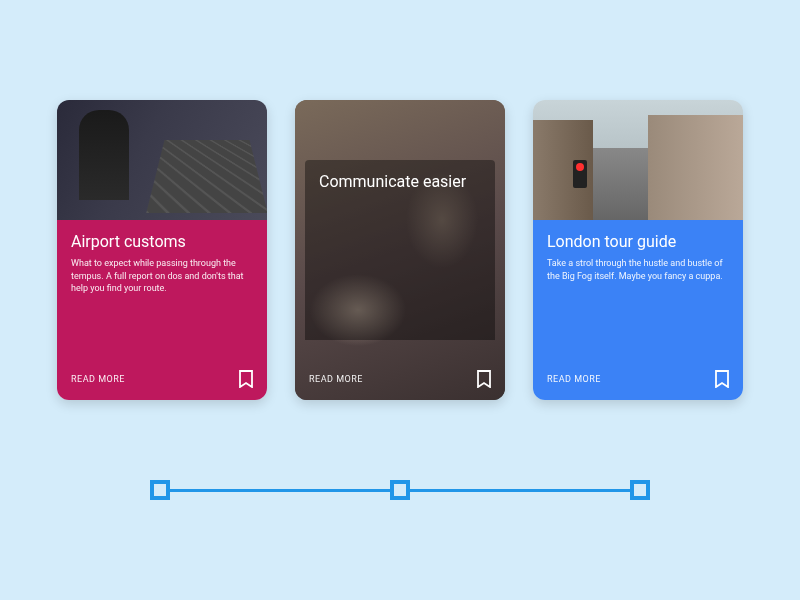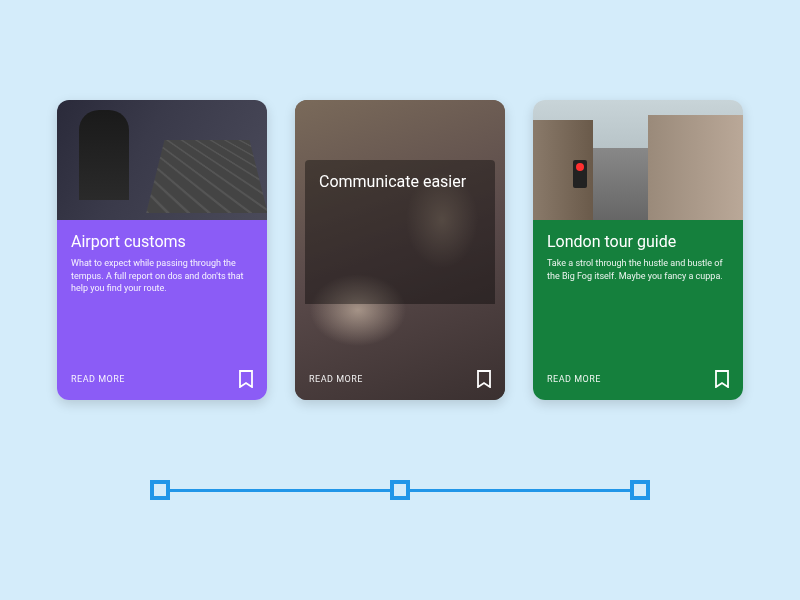--- a/index.html
+++ b/index.html
@@ -66,21 +66,21 @@
   cursor: pointer;
 }
 .bookmark-icon {
   width: 14px;
   height: 18px;
   cursor: pointer;
 }
 .bookmark-icon svg { display: block; }
 
 
-.card-1 .card-body { background: #8b5cf6; }
+.card-1 .card-body { background: #be185d; }
 .card-1 .card-image {
   background: linear-gradient(120deg, #2a2a3a 0%, #3a3a4a 40%, #4a4a5a 100%);
   position: relative;
 }
 .card-1 .card-image::before {
   content: "";
   position: absolute;
   left: 22px; top: 10px;
   width: 50px; height: 90px;
   background: linear-gradient(180deg, #1a1a1a 0%, #2a2a2a 100%);
@@ -97,38 +97,38 @@
 
 
 .card-2 {
   background: linear-gradient(160deg, #6a5a4a 0%, #8a7a6a 30%, #4a3a3a 70%, #2a2a2a 100%);
 }
 .card-2 .card-body {
   background: rgba(0,0,0,0.38);
   margin: 60px 10px 0 10px;
   border-radius: 4px 4px 0 0;
   flex: 0 0 auto;
-  height: 144px;
+  height: 180px;
 }
 .card-2 .card-footer {
   position: absolute;
   bottom: 0; left: 0; right: 0;
   padding: 12px 14px;
 }
 .card-2-bg {
   position: absolute;
   inset: 0;
   background: 
     radial-gradient(ellipse 80px 60px at 30% 70%, rgba(220,200,180,0.6) 0%, transparent 60%),
     radial-gradient(ellipse 60px 80px at 70% 40%, rgba(180,160,140,0.5) 0%, transparent 60%),
     linear-gradient(160deg, #7a6a5a 0%, #5a4a4a 50%, #3a3030 100%);
 }
 
 
-.card-3 .card-body { background: #15803d; }
+.card-3 .card-body { background: #3b82f6; }
 .card-3 .card-image {
   background: linear-gradient(180deg, #c8d4d8 0%, #b8c4c8 40%, #888 40%, #666 100%);
   position: relative;
 }
 .card-3 .card-image::before {
   content: "";
   position: absolute;
   left: 0; top: 20px;
   width: 60px; height: 100px;
   background: linear-gradient(90deg, #8a7a6a 0%, #6a5a4a 100%);

